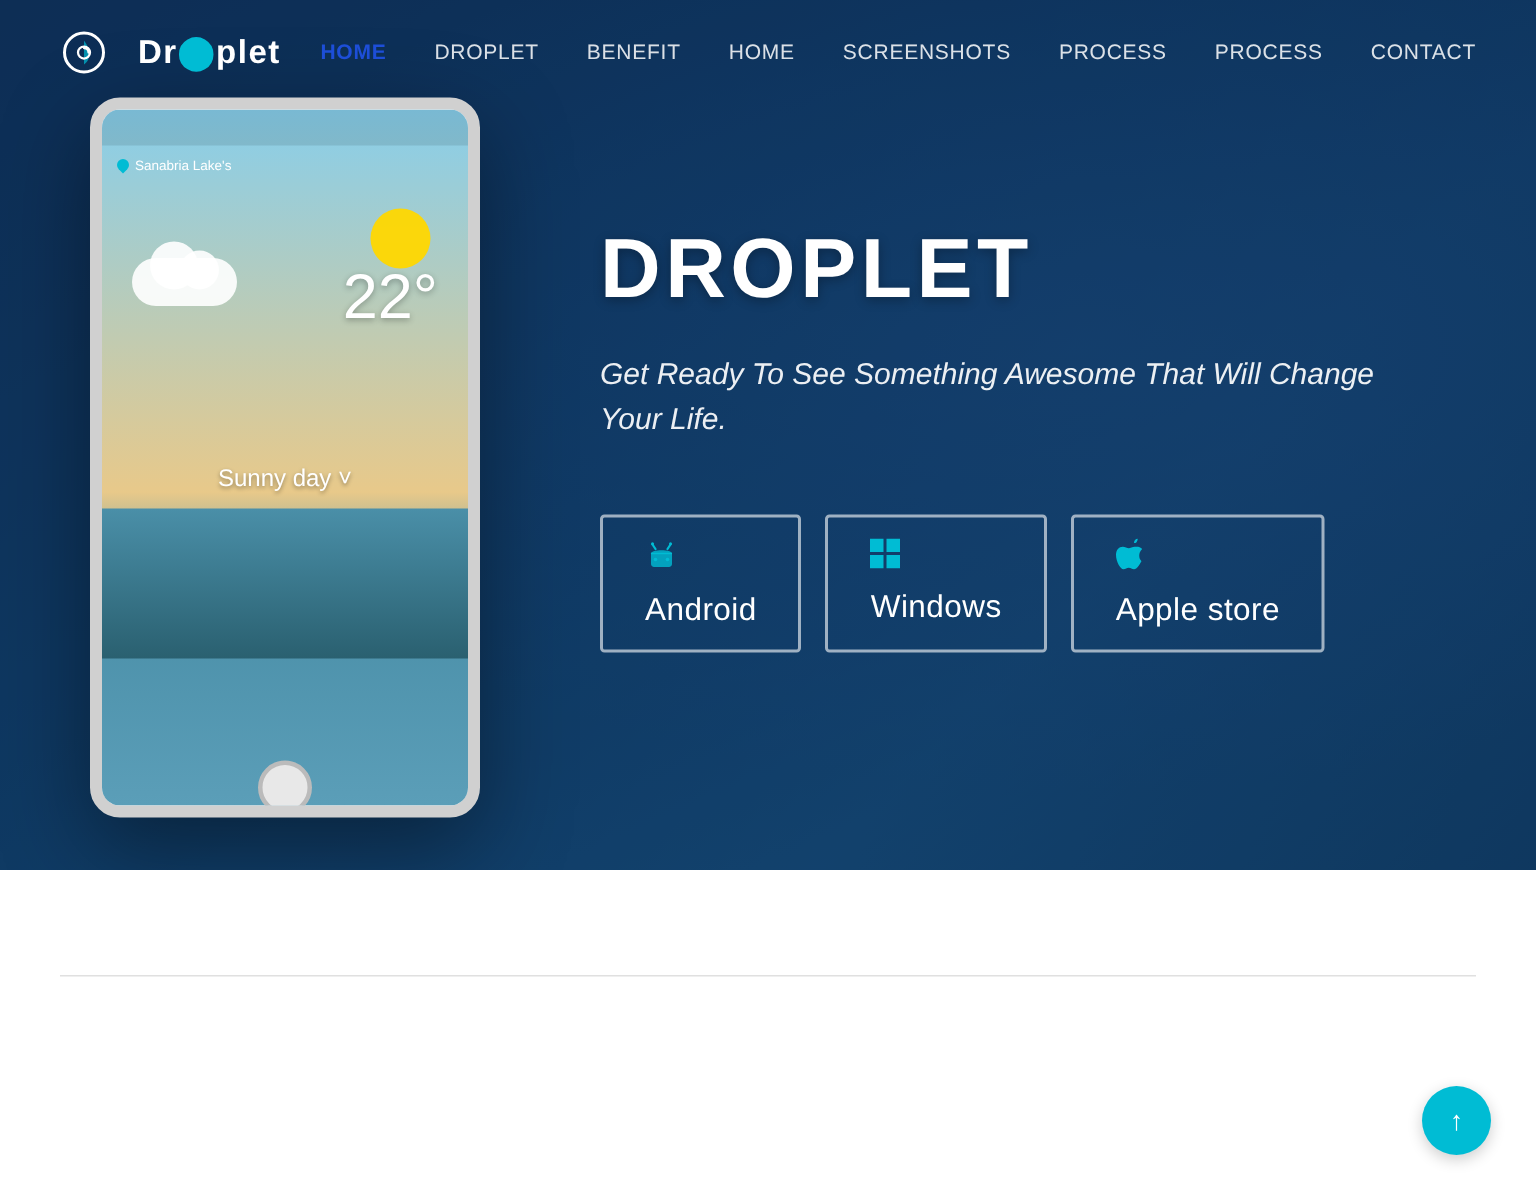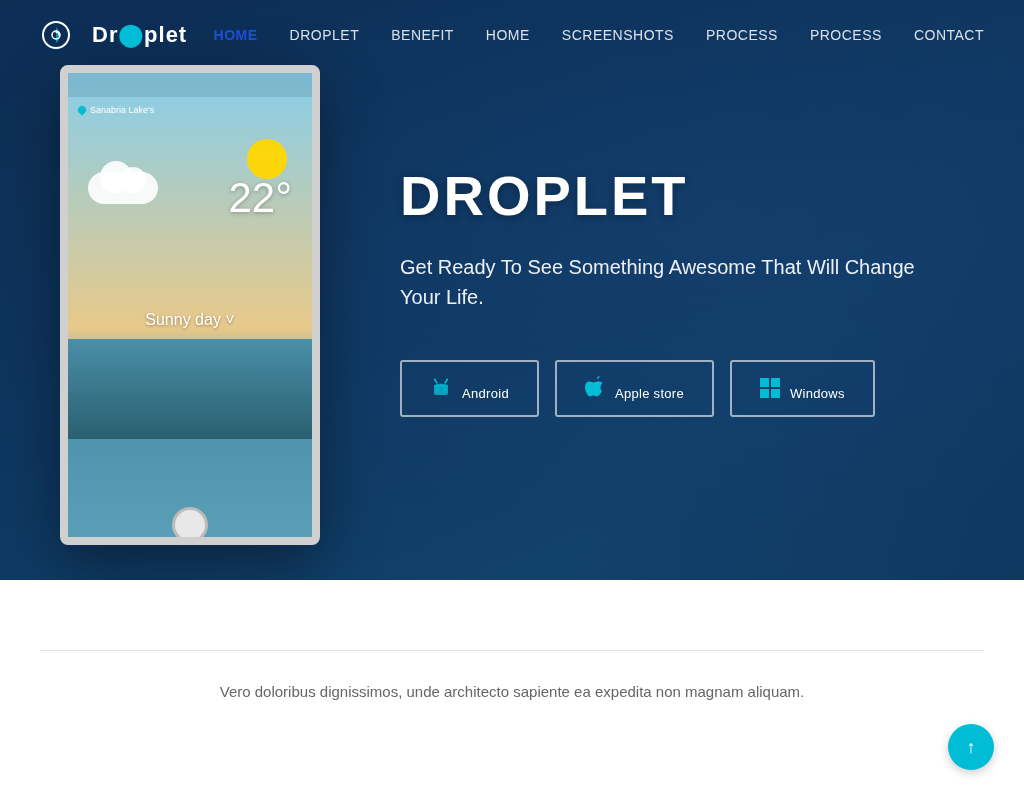--- a/index.html
+++ b/index.html
@@ -98,21 +98,21 @@
       margin-top: 30px;
     }
     .phone-mockup {
       width: 260px;
       height: 480px;
       position: relative;
     }
     .phone-outer {
       width: 260px;
       height: 480px;
-      border-radius: 8px;
+      border-radius: 20px;
       border: 8px solid #d0d0d0;
       background: #fff;
       position: relative;
       overflow: hidden;
       box-shadow: 0 20px 60px rgba(0,0,0,0.4);
     }
     .phone-screen {
       width: 100%;
       height: 100%;
       background: linear-gradient(180deg, #87CEEB 0%, #e8c98a 55%, #4a8fa8 70%, #5b9eb8 100%);
@@ -181,46 +181,48 @@
     .hero-title {
       font-size: 56px;
       font-weight: 700;
       color: white;
       letter-spacing: 3px;
       margin-bottom: 24px;
       text-shadow: 0 2px 8px rgba(0,0,0,0.3);
     }
     .hero-subtitle {
       font-size: 20px;
+      font-style: italic;
       color: rgba(255,255,255,0.92);
       line-height: 1.5;
       margin-bottom: 48px;
       font-weight: 400;
       max-width: 520px;
     }
     .hero-buttons {
       display: flex;
       gap: 16px;
       flex-wrap: wrap;
     }
     .btn-download {
       display: flex;
-      align-items: flex-end;
+      align-items: flex-start;
       gap: 10px;
       padding: 14px 28px;
       border: 2px solid rgba(255,255,255,0.6);
       background: transparent;
       color: white;
-      font-size: 13px;
+      font-size: 21px;
       font-weight: 500;
       border-radius: 3px;
       cursor: pointer;
       transition: background 0.2s, border-color 0.2s;
       text-decoration: none;
       letter-spacing: 0.3px;
+      flex-direction: column;
     }
     .btn-icon {
       font-size: 20px;
       line-height: 1;
     }
 
     
     .welcome-section {
       background: #fff;
       padding: 70px 40px 50px;
@@ -353,44 +355,43 @@
               <circle cx="5" cy="3.5" r="1" fill="#00bcd4"></circle>
               <line x1="15" y1="7" x2="17" y2="4" stroke="#00bcd4" stroke-width="1.5" stroke-linecap="round"></line>
               <circle cx="17" cy="3.5" r="1" fill="#00bcd4"></circle>
             </svg>
           </span>
           <span>Android</span>
         </a>
 
         <a href="#" class="btn-download">
           <span class="btn-icon">
-            <svg width="20" height="22" viewBox="0 0 20 22" fill="none" xmlns="http://www.w3.org/2000/svg">
-              <path d="M15.5 11.5 C15.5 8.5 17.5 7 17.5 7 C16 5 13.5 5.5 12.5 5.5 C11 5.5 9.5 6.5 8.5 6.5 C7.5 6.5 6 5.5 4.5 5.5 C2 5.5 0 7.5 0 11 C0 15.5 3 20.5 5 20.5 C6.5 20.5 7 19.5 8.5 19.5 C10 19.5 10.5 20.5 12 20.5 C14 20.5 16 17 17 15 C17 15 15.5 14 15.5 11.5 Z" fill="#00bcd4"></path>
-              <path d="M12 3 C12 1.5 13 0 14.5 0 C14.5 1.5 13.5 3.5 12 3 Z" fill="#00bcd4"></path>
-            </svg>
-          </span>
-          <span>Apple store</span>
-        </a>
-
-        <a href="#" class="btn-download">
-          <span class="btn-icon">
             <svg width="20" height="20" viewBox="0 0 20 20" fill="none" xmlns="http://www.w3.org/2000/svg">
               <rect x="0" y="0" width="9" height="9" fill="#00bcd4"></rect>
               <rect x="11" y="0" width="9" height="9" fill="#00bcd4"></rect>
               <rect x="0" y="11" width="9" height="9" fill="#00bcd4"></rect>
               <rect x="11" y="11" width="9" height="9" fill="#00bcd4"></rect>
             </svg>
           </span>
           <span>Windows</span>
         </a>
+
+        <a href="#" class="btn-download">
+          <span class="btn-icon">
+            <svg width="20" height="22" viewBox="0 0 20 22" fill="none" xmlns="http://www.w3.org/2000/svg">
+              <path d="M15.5 11.5 C15.5 8.5 17.5 7 17.5 7 C16 5 13.5 5.5 12.5 5.5 C11 5.5 9.5 6.5 8.5 6.5 C7.5 6.5 6 5.5 4.5 5.5 C2 5.5 0 7.5 0 11 C0 15.5 3 20.5 5 20.5 C6.5 20.5 7 19.5 8.5 19.5 C10 19.5 10.5 20.5 12 20.5 C14 20.5 16 17 17 15 C17 15 15.5 14 15.5 11.5 Z" fill="#00bcd4"></path>
+              <path d="M12 3 C12 1.5 13 0 14.5 0 C14.5 1.5 13.5 3.5 12 3 Z" fill="#00bcd4"></path>
+            </svg>
+          </span>
+          <span>Apple store</span>
+        </a>
       </div>
     </div>
   </div>
 </section>
 
 <section class="welcome-section">
   <div class="welcome-divider"></div>
-  <p class="welcome-text">Vero doloribus dignissimos, unde architecto sapiente ea expedita non magnam aliquam.</p>
 </section>
 
 <div class="scroll-up-btn">
   <span>↑</span>
 </div>
 
 </body></html>

